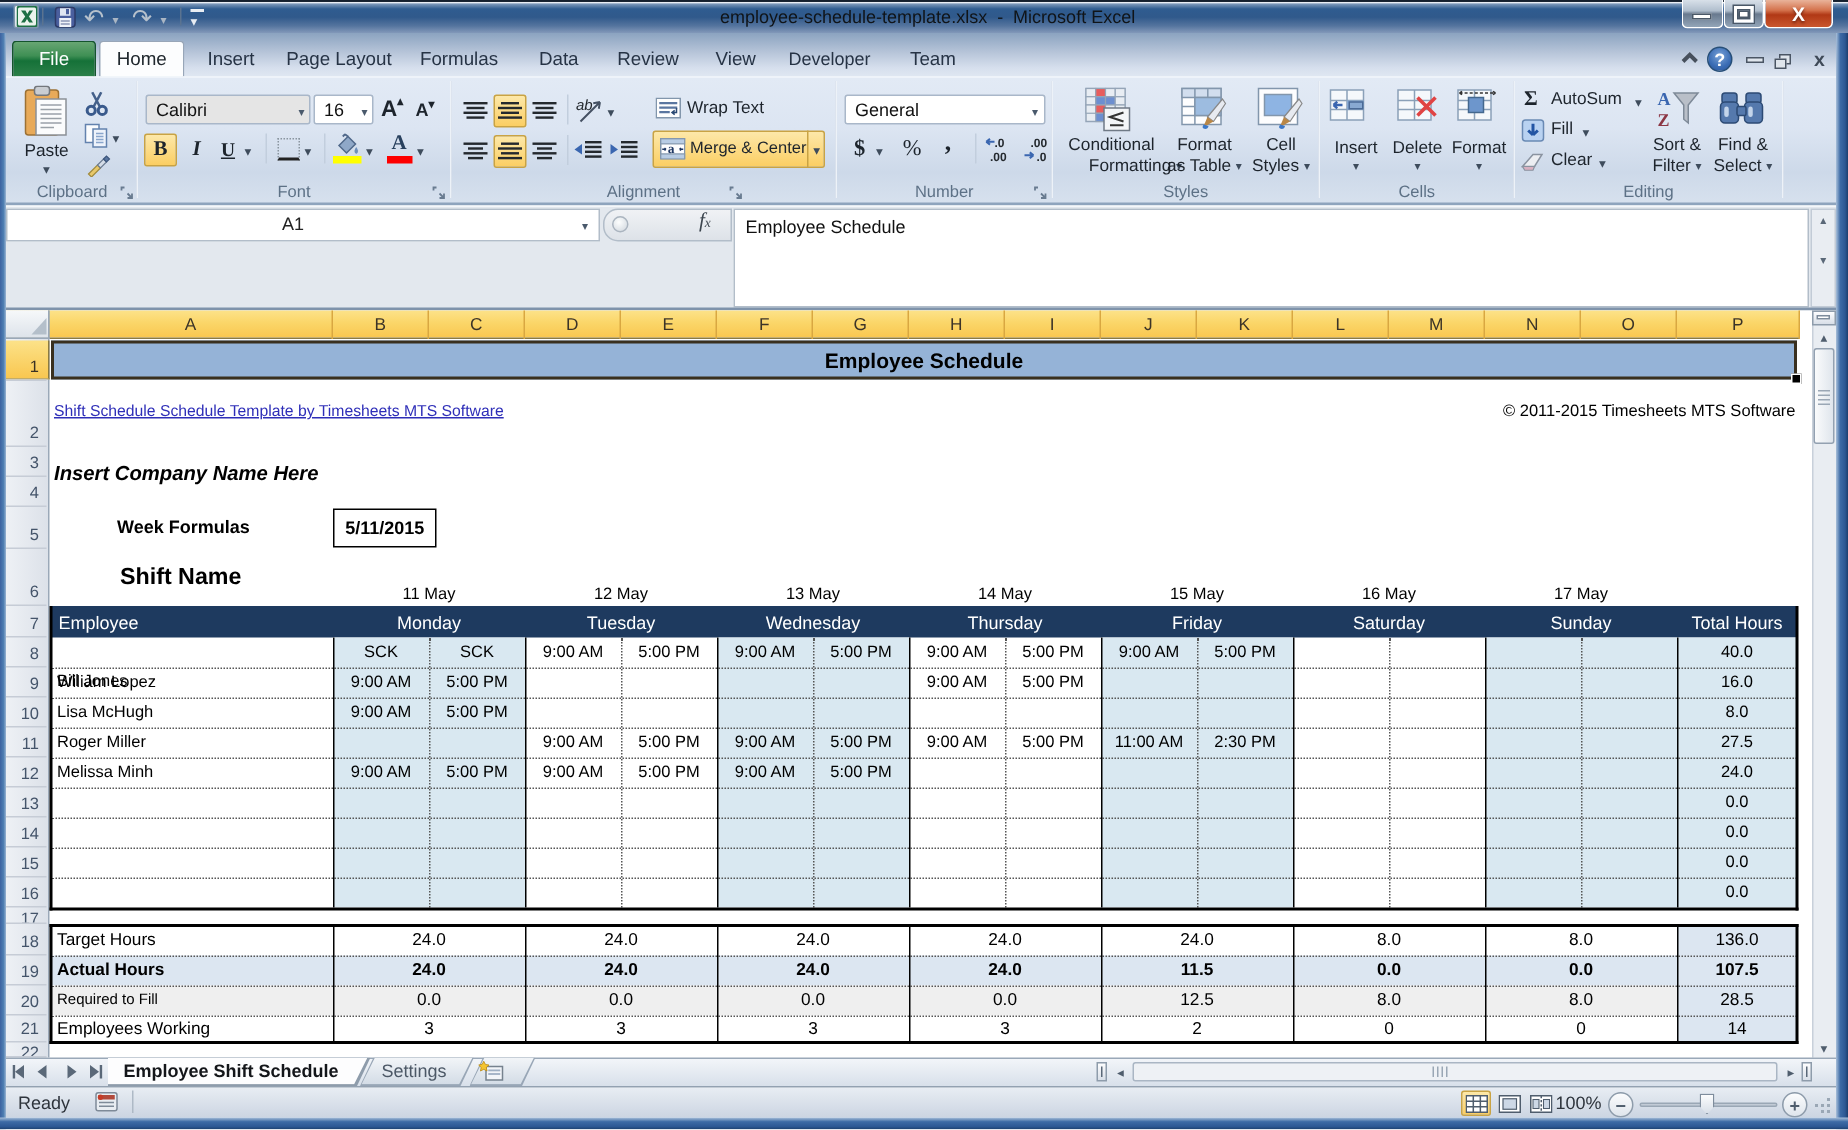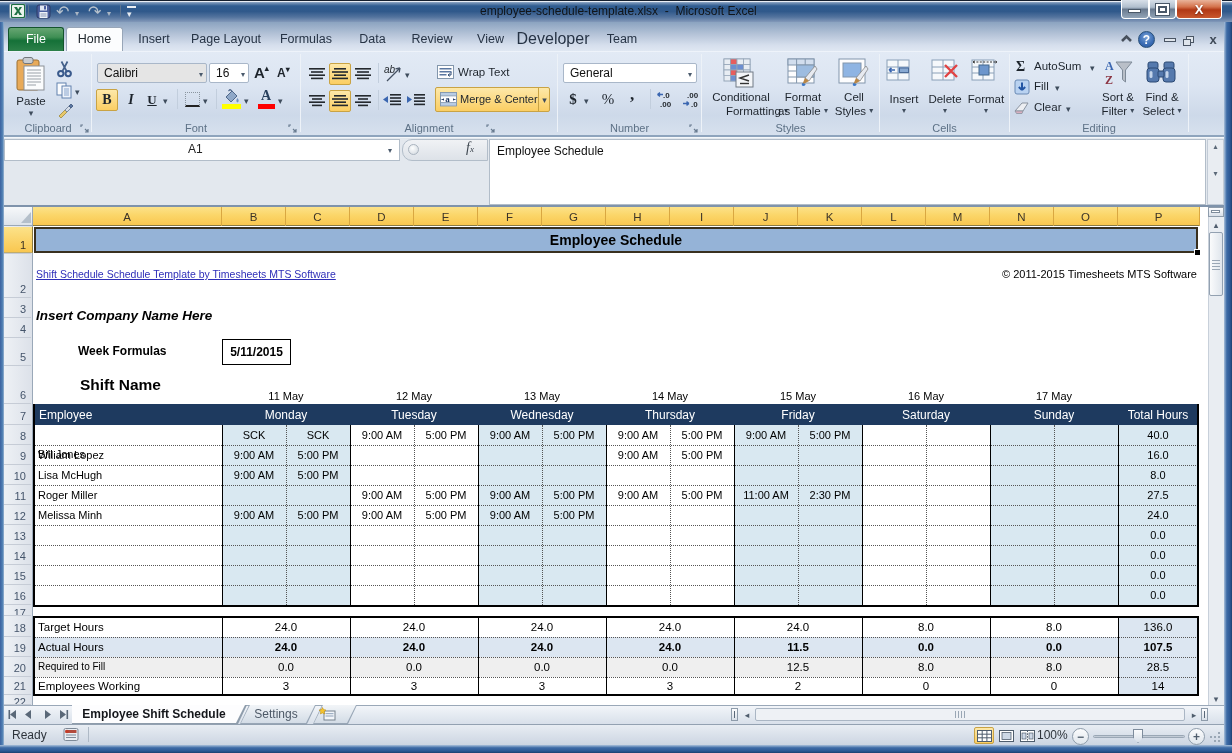--- a/index.html
+++ b/index.html
@@ -51,21 +51,21 @@
 <div class="abs" style="left:8px;top:27px;width:56px;height:24px;background:linear-gradient(#67a673 0%,#3f8f54 40%,#157138 55%,#2c8049 100%);border:1px solid #14542d;border-bottom:none;border-radius:3px 3px 0 0;"></div>
 <div class="abs ctr" style="left:8px;top:27px;width:56px;height:23px;color:#fff;font-size:12.5px;">File</div>
 <div class="abs" style="left:66px;top:27px;width:57px;height:24px;background:#fcfdfe;border:1px solid #98a6b8;border-bottom:none;border-radius:3px 3px 0 0;"></div>
 <div class="abs ctr" style="left:66px;top:28px;width:57px;height:21px;font-size:12.5px;color:#20282e;">Home</div>
 <div class="abs ctr" style="left:128px;top:28px;width:52px;height:21px;font-size:12.5px;color:#263345;">Insert</div>
 <div class="abs ctr" style="left:184px;top:28px;width:84px;height:21px;font-size:12.5px;color:#263345;">Page Layout</div>
 <div class="abs ctr" style="left:272px;top:28px;width:68px;height:21px;font-size:12.5px;color:#263345;">Formulas</div>
 <div class="abs ctr" style="left:349px;top:28px;width:47px;height:21px;font-size:12.5px;color:#263345;">Data</div>
 <div class="abs ctr" style="left:403px;top:28px;width:58px;height:21px;font-size:12.5px;color:#263345;">Review</div>
 <div class="abs ctr" style="left:467px;top:28px;width:47px;height:21px;font-size:12.5px;color:#263345;">View</div>
-<div class="abs ctr" style="left:516px;top:28px;width:74px;height:21px;font-size:16px;color:#263345;">Developer</div>
+<div class="abs ctr" style="left:516px;top:28px;width:74px;height:21px;font-size:12px;color:#263345;">Developer</div>
 <div class="abs ctr" style="left:596px;top:28px;width:52px;height:21px;font-size:12.5px;color:#263345;">Team</div>
 
 <svg class="abs" style="left:1120px;top:34px;" width="13" height="10" viewBox="0 0 13 10">
       <path d="M2 7 L6.5 2.5 L11 7" fill="none" stroke="#47505c" stroke-width="2.6"></path>
     </svg>
 <div class="abs ctr" style="left:1138px;top:31px;width:17px;height:17px;border-radius:50%;background:radial-gradient(circle at 50% 35%,#7aa3d8 0%,#3a6cb4 60%,#2a549a 100%);border:1px solid #274f78;color:#fff;font-size:12px;font-weight:bold;">?</div>
 <div class="abs" style="left:1164px;top:38px;width:12px;height:4px;background:#dfe5ec;border:1px solid #4a5564;"></div>
 <div class="abs" style="left:1186px;top:36px;width:8px;height:7px;border:1.5px solid #4a5564;background:#dfe5ec;"></div>
 <div class="abs" style="left:1183px;top:39px;width:8px;height:7px;border:1.5px solid #4a5564;background:#dfe5ec;"></div>
 <div class="abs ctr" style="left:1205px;top:31px;width:16px;height:16px;color:#3f4a58;font-size:13px;font-weight:bold;">x</div>
@@ -579,21 +579,21 @@
 <div class="abs" style="left:1197px;top:616px;width:2px;height:80px;background:#000;"></div>
 <div class="abs" style="left:38px;top:617px;width:180px;height:20px;line-height:20px;font-size:11.5px;font-weight:normal;color:#000;">Target Hours</div>
 <div class="abs ctr" style="left:246px;top:617px;width:80px;height:20px;font-size:11.5px;font-weight:normal;color:#000;">24.0</div>
 <div class="abs ctr" style="left:374px;top:617px;width:80px;height:20px;font-size:11.5px;font-weight:normal;color:#000;">24.0</div>
 <div class="abs ctr" style="left:502px;top:617px;width:80px;height:20px;font-size:11.5px;font-weight:normal;color:#000;">24.0</div>
 <div class="abs ctr" style="left:630px;top:617px;width:80px;height:20px;font-size:11.5px;font-weight:normal;color:#000;">24.0</div>
 <div class="abs ctr" style="left:758px;top:617px;width:80px;height:20px;font-size:11.5px;font-weight:normal;color:#000;">24.0</div>
 <div class="abs ctr" style="left:886px;top:617px;width:80px;height:20px;font-size:11.5px;font-weight:normal;color:#000;">8.0</div>
 <div class="abs ctr" style="left:1014px;top:617px;width:80px;height:20px;font-size:11.5px;font-weight:normal;color:#000;">8.0</div>
 <div class="abs ctr" style="left:1118px;top:617px;width:80px;height:20px;font-size:11.5px;font-weight:normal;color:#000;">136.0</div>
-<div class="abs" style="left:38px;top:637px;width:180px;height:20px;line-height:20px;font-size:11.5px;font-weight:normal;color:#000;">Actual Hours</div>
+<div class="abs" style="left:38px;top:637px;width:180px;height:20px;line-height:20px;font-size:11.5px;font-weight:bold;color:#000;">Actual Hours</div>
 <div class="abs ctr" style="left:246px;top:637px;width:80px;height:20px;font-size:11.5px;font-weight:bold;color:#000;">24.0</div>
 <div class="abs ctr" style="left:374px;top:637px;width:80px;height:20px;font-size:11.5px;font-weight:bold;color:#000;">24.0</div>
 <div class="abs ctr" style="left:502px;top:637px;width:80px;height:20px;font-size:11.5px;font-weight:bold;color:#000;">24.0</div>
 <div class="abs ctr" style="left:630px;top:637px;width:80px;height:20px;font-size:11.5px;font-weight:bold;color:#000;">24.0</div>
 <div class="abs ctr" style="left:758px;top:637px;width:80px;height:20px;font-size:11.5px;font-weight:bold;color:#000;">11.5</div>
 <div class="abs ctr" style="left:886px;top:637px;width:80px;height:20px;font-size:11.5px;font-weight:bold;color:#000;">0.0</div>
 <div class="abs ctr" style="left:1014px;top:637px;width:80px;height:20px;font-size:11.5px;font-weight:bold;color:#000;">0.0</div>
 <div class="abs ctr" style="left:1118px;top:637px;width:80px;height:20px;font-size:11.5px;font-weight:bold;color:#000;">107.5</div>
 <div class="abs" style="left:38px;top:657px;width:180px;height:20px;line-height:20px;font-size:10px;font-weight:normal;color:#000;">Required to Fill</div>
 <div class="abs ctr" style="left:246px;top:657px;width:80px;height:20px;font-size:11.5px;font-weight:normal;color:#000;">0.0</div>

